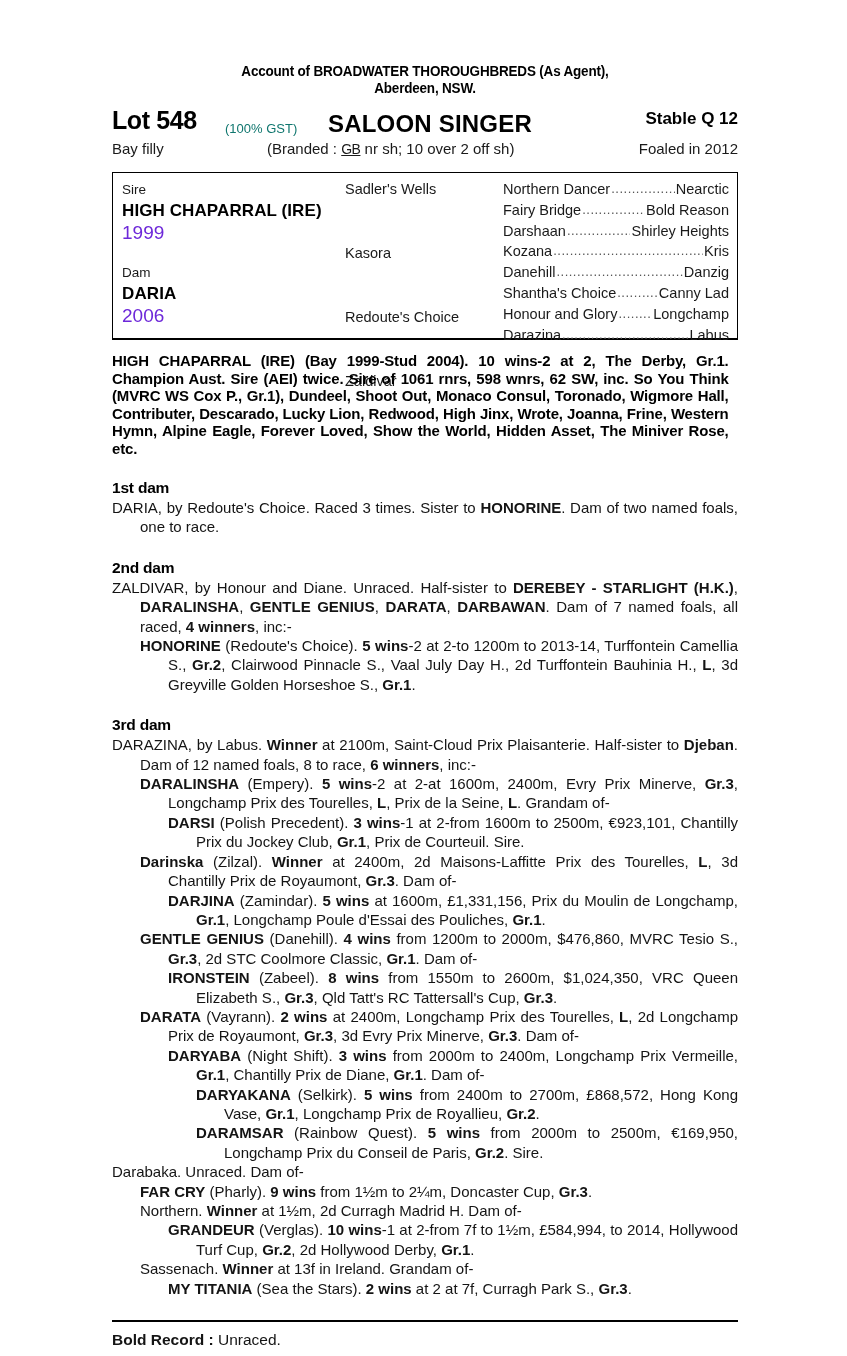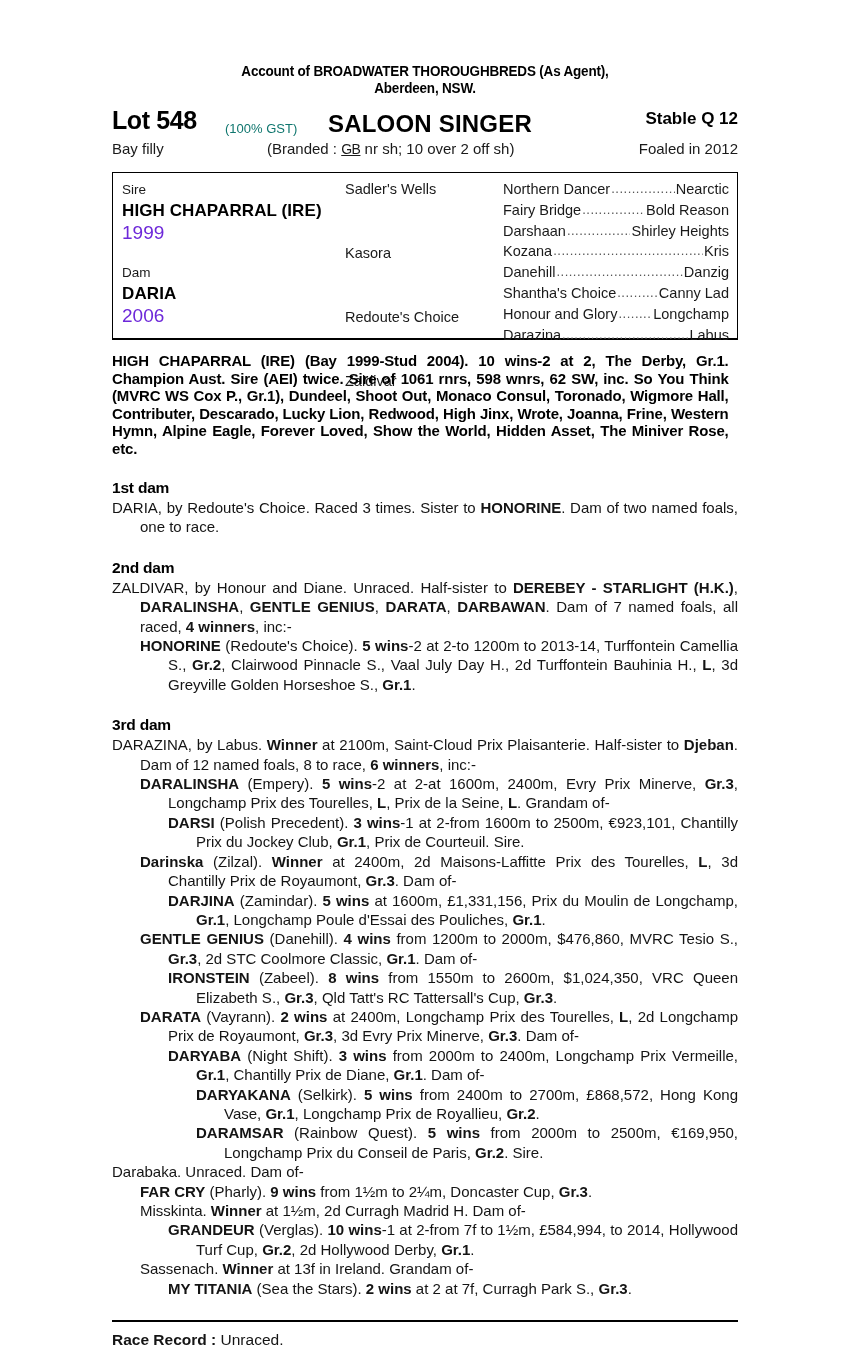--- a/index.html
+++ b/index.html
@@ -307,27 +307,27 @@
           <div class="ped-para hang2"><b>Darinska</b><span> (Zilzal). </span><b>Winner</b><span> at 2400m, 2d Maisons-Laffitte Prix des Tourelles, </span><b>L</b><span>, 3d Chantilly Prix de Royaumont, </span><b>Gr.3</b><span>. Dam of-</span></div>
           <div class="ped-para hang3"><b>DARJINA</b><span> (Zamindar). </span><b>5 wins</b><span> at 1600m, £1,331,156, Prix du Moulin de Longchamp, </span><b>Gr.1</b><span>, Longchamp Poule d'Essai des Pouliches, </span><b>Gr.1</b><span>.</span></div>
           <div class="ped-para hang2"><b>GENTLE GENIUS</b><span> (Danehill). </span><b>4 wins</b><span> from 1200m to 2000m, $476,860, MVRC Tesio S., </span><b>Gr.3</b><span>, 2d STC Coolmore Classic, </span><b>Gr.1</b><span>. Dam of-</span></div>
           <div class="ped-para hang3"><b>IRONSTEIN</b><span> (Zabeel). </span><b>8 wins</b><span> from 1550m to 2600m, $1,024,350, VRC Queen Elizabeth S., </span><b>Gr.3</b><span>, Qld Tatt's RC Tattersall's Cup, </span><b>Gr.3</b><span>.</span></div>
           <div class="ped-para hang2"><b>DARATA</b><span> (Vayrann). </span><b>2 wins</b><span> at 2400m, Longchamp Prix des Tourelles, </span><b>L</b><span>, 2d Longchamp Prix de Royaumont, </span><b>Gr.3</b><span>, 3d Evry Prix Minerve, </span><b>Gr.3</b><span>. Dam of-</span></div>
           <div class="ped-para hang3"><b>DARYABA</b><span> (Night Shift). </span><b>3 wins</b><span> from 2000m to 2400m, Longchamp Prix Vermeille, </span><b>Gr.1</b><span>, Chantilly Prix de Diane, </span><b>Gr.1</b><span>. Dam of-</span></div>
           <div class="ped-para hang4"><b>DARYAKANA</b><span> (Selkirk). </span><b>5 wins</b><span> from 2400m to 2700m, £868,572, Hong Kong Vase, </span><b>Gr.1</b><span>, Longchamp Prix de Royallieu, </span><b>Gr.2</b><span>.</span></div>
           <div class="ped-para hang4"><b>DARAMSAR</b><span> (Rainbow Quest). </span><b>5 wins</b><span> from 2000m to 2500m, €169,950, Longchamp Prix du Conseil de Paris, </span><b>Gr.2</b><span>. Sire.</span></div>
           <div class="ped-para hang1"><span>Darabaka. Unraced. Dam of-</span></div>
           <div class="ped-para hang2"><b>FAR CRY</b><span> (Pharly). </span><b>9 wins</b><span> from 1½m to 2¼m, Doncaster Cup, </span><b>Gr.3</b><span>.</span></div>
-          <div class="ped-para hang2"><span>Misskinta. </span><b>Winner</b><span> at 1½m, 2d Curragh Madrid H. Dam of-</span></div>
+          <div class="ped-para hang2"><span>Northern. </span><b>Winner</b><span> at 1½m, 2d Curragh Madrid H. Dam of-</span></div>
           <div class="ped-para hang3"><b>GRANDEUR</b><span> (Verglas). </span><b>10 wins</b><span>-1 at 2-from 7f to 1½m, £584,994, to 2014, Hollywood Turf Cup, </span><b>Gr.2</b><span>, 2d Hollywood Derby, </span><b>Gr.1</b><span>.</span></div>
           <div class="ped-para hang2"><span>Sassenach. </span><b>Winner</b><span> at 13f in Ireland. Grandam of-</span></div>
           <div class="ped-para hang3"><b>MY TITANIA</b><span> (Sea the Stars). </span><b>2 wins</b><span> at 2 at 7f, Curragh Park S., </span><b>Gr.3</b><span>.</span></div>
         </div>
       </div>
 
     <div class="rr-rule"></div>
     <div class="race-record">
-      <span class="rr-label">Race Record :</span>
+      <span class="rr-label">Bold Record :</span>
       <span>Unraced.</span>
     </div>
 
   </div>
 </div>
 
 </body></html>

